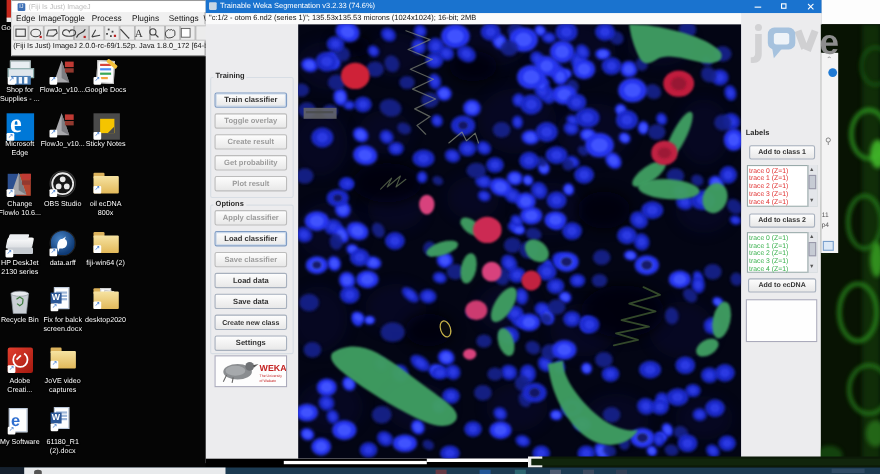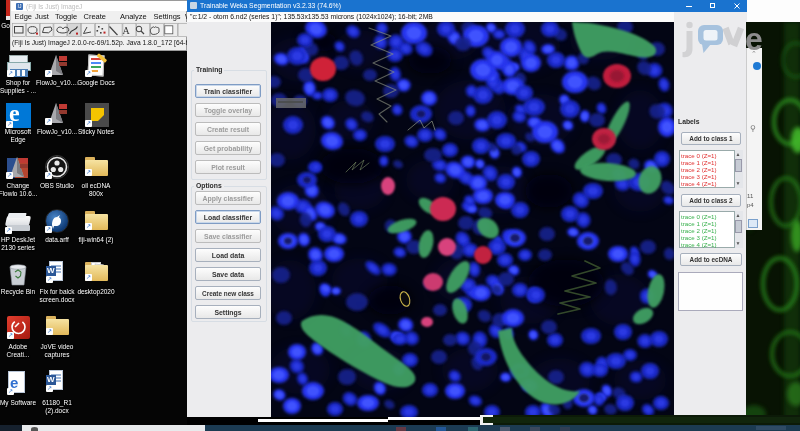--- a/index.html
+++ b/index.html
@@ -189,24 +189,24 @@
     <div class="icon-lab" style="left:31px;top:399px;width:52px">61180_R1<br>(2).docx</div>
     <div class="abs" style="left:6px;top:0;width:5px;height:17px;background:#c5271c"></div>
     <div class="abs" style="left:6px;top:16px;width:5px;height:4px;background:#e9e9e9"></div>
     <div class="icon-lab" style="left:0px;top:22px;width:11px;overflow:hidden;white-space:nowrap">Go</div>
     <div class="abs" style="left:10px;top:0;width:177px;height:51px;background:#f0f0f0;border:1px solid #9a9a9a;border-left-color:#cfcfcf">
       <div class="abs" style="left:0;top:0;width:176px;height:10px;background:#fff"></div>
       <div class="abs" style="left:5px;top:1.5px;width:7px;height:7px;background:#3c6eb4;border-radius:1px"></div>
       <div class="abs" style="left:6.5px;top:2.5px;width:4px;height:5px;color:#fff;font-size:5px;line-height:5px">IJ</div>
       <div class="abs" style="left:15px;top:2px;font-size:6.5px;color:#bdbdbd">(Fiji Is Just) ImageJ</div>
       <div class="abs" style="left:3.5px;top:11px;font-size:7.5px;color:#111;font-family:'Liberation Sans',sans-serif">Edge</div>
-      <div class="abs" style="left:24px;top:11px;font-size:7.5px;color:#111;font-family:'Liberation Sans',sans-serif">Just</div>
+      <div class="abs" style="left:24px;top:11px;font-size:7.5px;color:#111;font-family:'Liberation Sans',sans-serif">Image</div>
       <div class="abs" style="left:44px;top:11px;font-size:7.5px;color:#111;font-family:'Liberation Sans',sans-serif">Toggle</div>
-      <div class="abs" style="left:72.5px;top:11px;font-size:7.5px;color:#111;font-family:'Liberation Sans',sans-serif">Create</div>
-      <div class="abs" style="left:109px;top:11px;font-size:7.5px;color:#111;font-family:'Liberation Sans',sans-serif">Analyze</div>
+      <div class="abs" style="left:72.5px;top:11px;font-size:7.5px;color:#111;font-family:'Liberation Sans',sans-serif">Process</div>
+      <div class="abs" style="left:109px;top:11px;font-size:7.5px;color:#111;font-family:'Liberation Sans',sans-serif">Plugins</div>
       <div class="abs" style="left:142.5px;top:11px;font-size:7.5px;color:#111;font-family:'Liberation Sans',sans-serif">Settings</div>
       <div class="abs" style="left:174px;top:11px;font-size:7.5px;color:#111;font-family:'Liberation Sans',sans-serif">W</div>
       <div class="abs" style="left:0;top:21px;width:176px;height:15px;background:#ececec"></div>
       <svg class="abs" style="left:1px;top:22px" width="186" height="14" viewBox="0 0 186 14">
         <rect x="0.5" y="0.5" width="13" height="13" fill="#ececec" stroke="#9f9f9f" stroke-width="0.6"></rect>
         <rect x="14.3" y="0.5" width="13" height="13" fill="#ececec" stroke="#9f9f9f" stroke-width="0.6"></rect>
         <rect x="28.1" y="0.5" width="13" height="13" fill="#ececec" stroke="#9f9f9f" stroke-width="0.6"></rect>
         <rect x="41.900000000000006" y="0.5" width="13" height="13" fill="#ececec" stroke="#9f9f9f" stroke-width="0.6"></rect>
         <rect x="55.7" y="0.5" width="13" height="13" fill="#d6d6d6" stroke="#9f9f9f" stroke-width="0.6"></rect>
         <rect x="69.5" y="0.5" width="13" height="13" fill="#ececec" stroke="#9f9f9f" stroke-width="0.6"></rect>
@@ -262,20 +262,31 @@
     <div class="btn off" style="left:195px;top:160px;width:66px;height:14px;line-height:13px;font-size:6.9px">Plot result</div>
     <div class="grp" style="left:191px;top:186px;width:76px;height:136px"></div>
     <div class="grplab" style="left:194px;top:182px">Options</div>
     <div class="btn off" style="left:195px;top:191px;width:66px;height:14px;line-height:13px;font-size:6.9px">Apply classifier</div>
     <div class="btn on" style="left:195px;top:210px;width:66px;height:14px;line-height:13px;font-size:6.9px">Load classifier</div>
     <div class="btn off" style="left:195px;top:229px;width:66px;height:14px;line-height:13px;font-size:6.9px">Save classifier</div>
     <div class="btn " style="left:195px;top:248px;width:66px;height:14px;line-height:13px;font-size:6.9px">Load data</div>
     <div class="btn " style="left:195px;top:267px;width:66px;height:14px;line-height:13px;font-size:6.9px">Save data</div>
     <div class="btn " style="left:195px;top:286px;width:66px;height:14px;line-height:13px;font-size:6.4px">Create new class</div>
     <div class="btn " style="left:195px;top:305px;width:66px;height:14px;line-height:13px;font-size:6.9px">Settings</div>
+    <div class="abs" style="left:195px;top:323px;width:66px;height:29px;background:#fdfdfd;border:1px solid #aab">
+<svg width="64" height="27" viewBox="0 0 64 27">
+<ellipse cx="20" cy="14" rx="13" ry="7" fill="#8a8d90"></ellipse>
+<circle cx="31" cy="9" r="4" fill="#6e7174"></circle>
+<path d="M34 8 L39 7 L35 10 Z" fill="#555"></path>
+<path d="M10 17 L7 23 M16 19 L15 24" stroke="#666" stroke-width="1"></path>
+<ellipse cx="18" cy="13" rx="9" ry="4.5" fill="#a6a9ac"></ellipse>
+<text x="40" y="13" font-size="8" font-weight="bold" fill="#c42222" font-family="Liberation Sans,sans-serif">WEKA</text>
+<text x="40" y="19" font-size="3.2" fill="#c42222" font-family="Liberation Sans,sans-serif">The University</text>
+<text x="40" y="23" font-size="3.2" fill="#c42222" font-family="Liberation Sans,sans-serif">of Waikato</text>
+</svg></div>
     <svg class="abs" style="left:271px;top:22px" width="403" height="395" viewBox="0 0 403 395">
       <defs>
         <filter id="b3" x="-60%" y="-60%" width="220%" height="220%">
           <feGaussianBlur stdDeviation="3"></feGaussianBlur>
         </filter>
         <filter id="b2" x="-60%" y="-60%" width="220%" height="220%">
           <feGaussianBlur stdDeviation="2"></feGaussianBlur>
         </filter>
         <filter id="b1" x="-60%" y="-60%" width="220%" height="220%">
           <feGaussianBlur stdDeviation="1.2"></feGaussianBlur>

